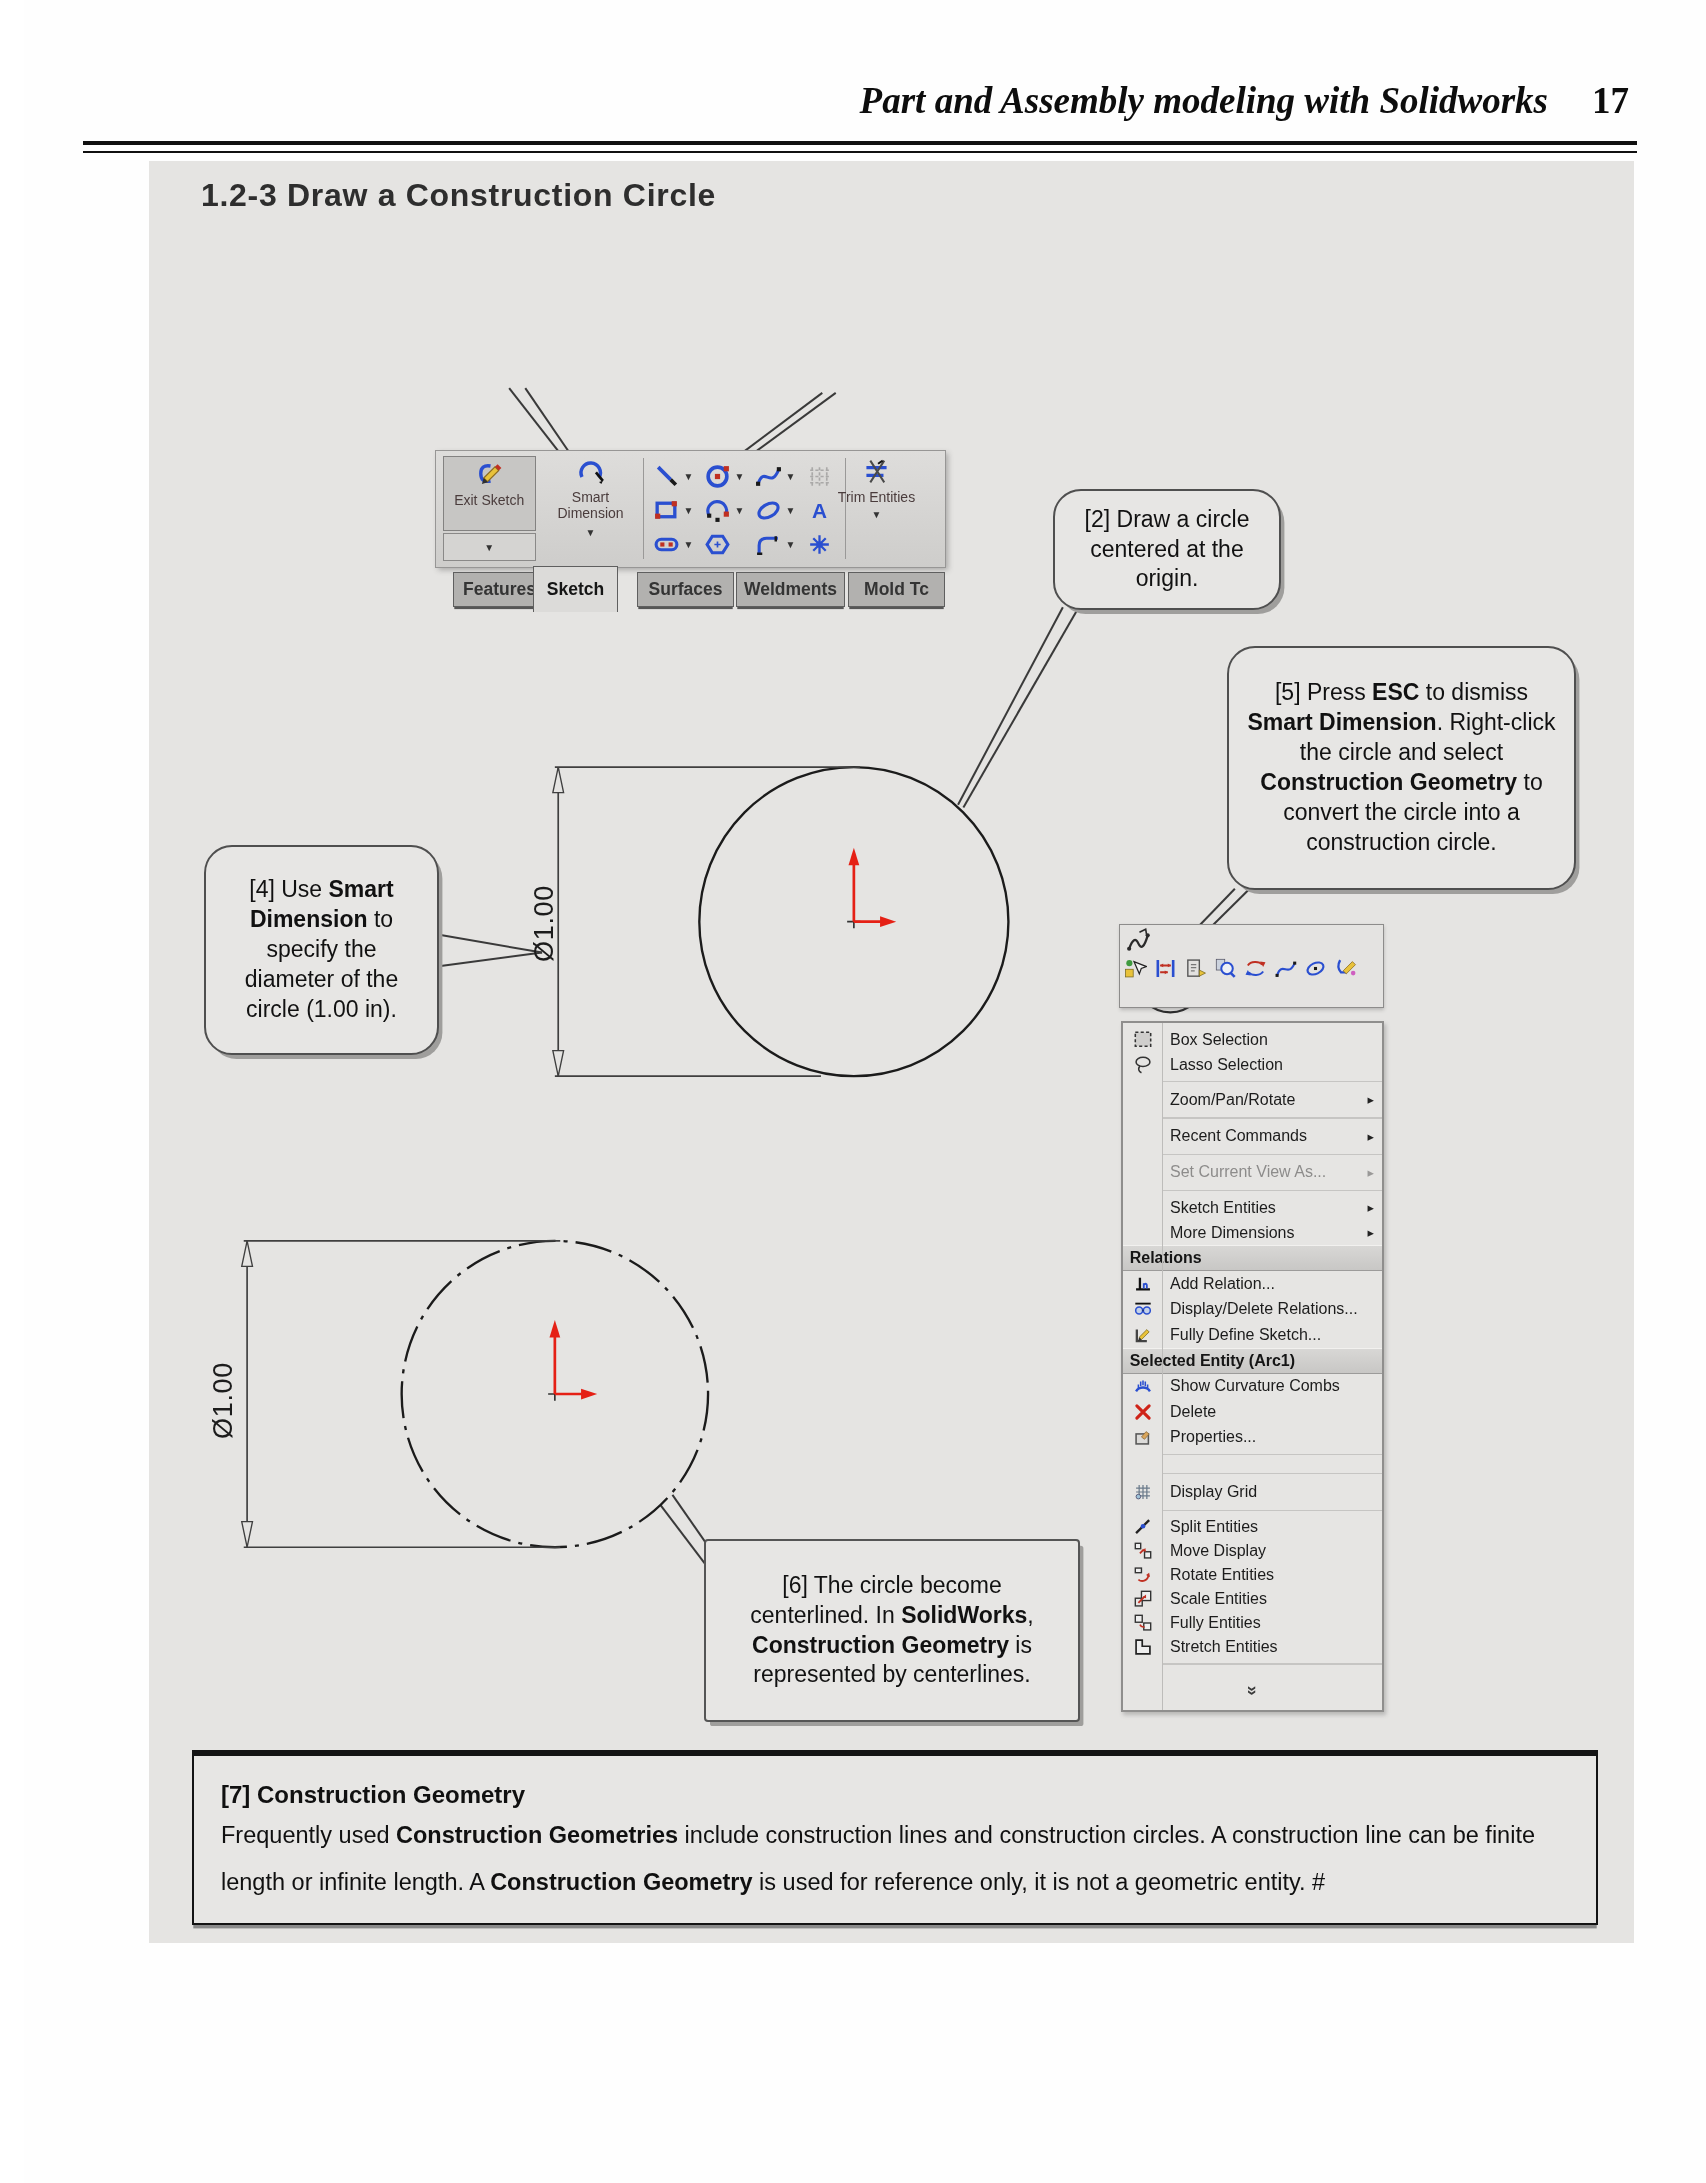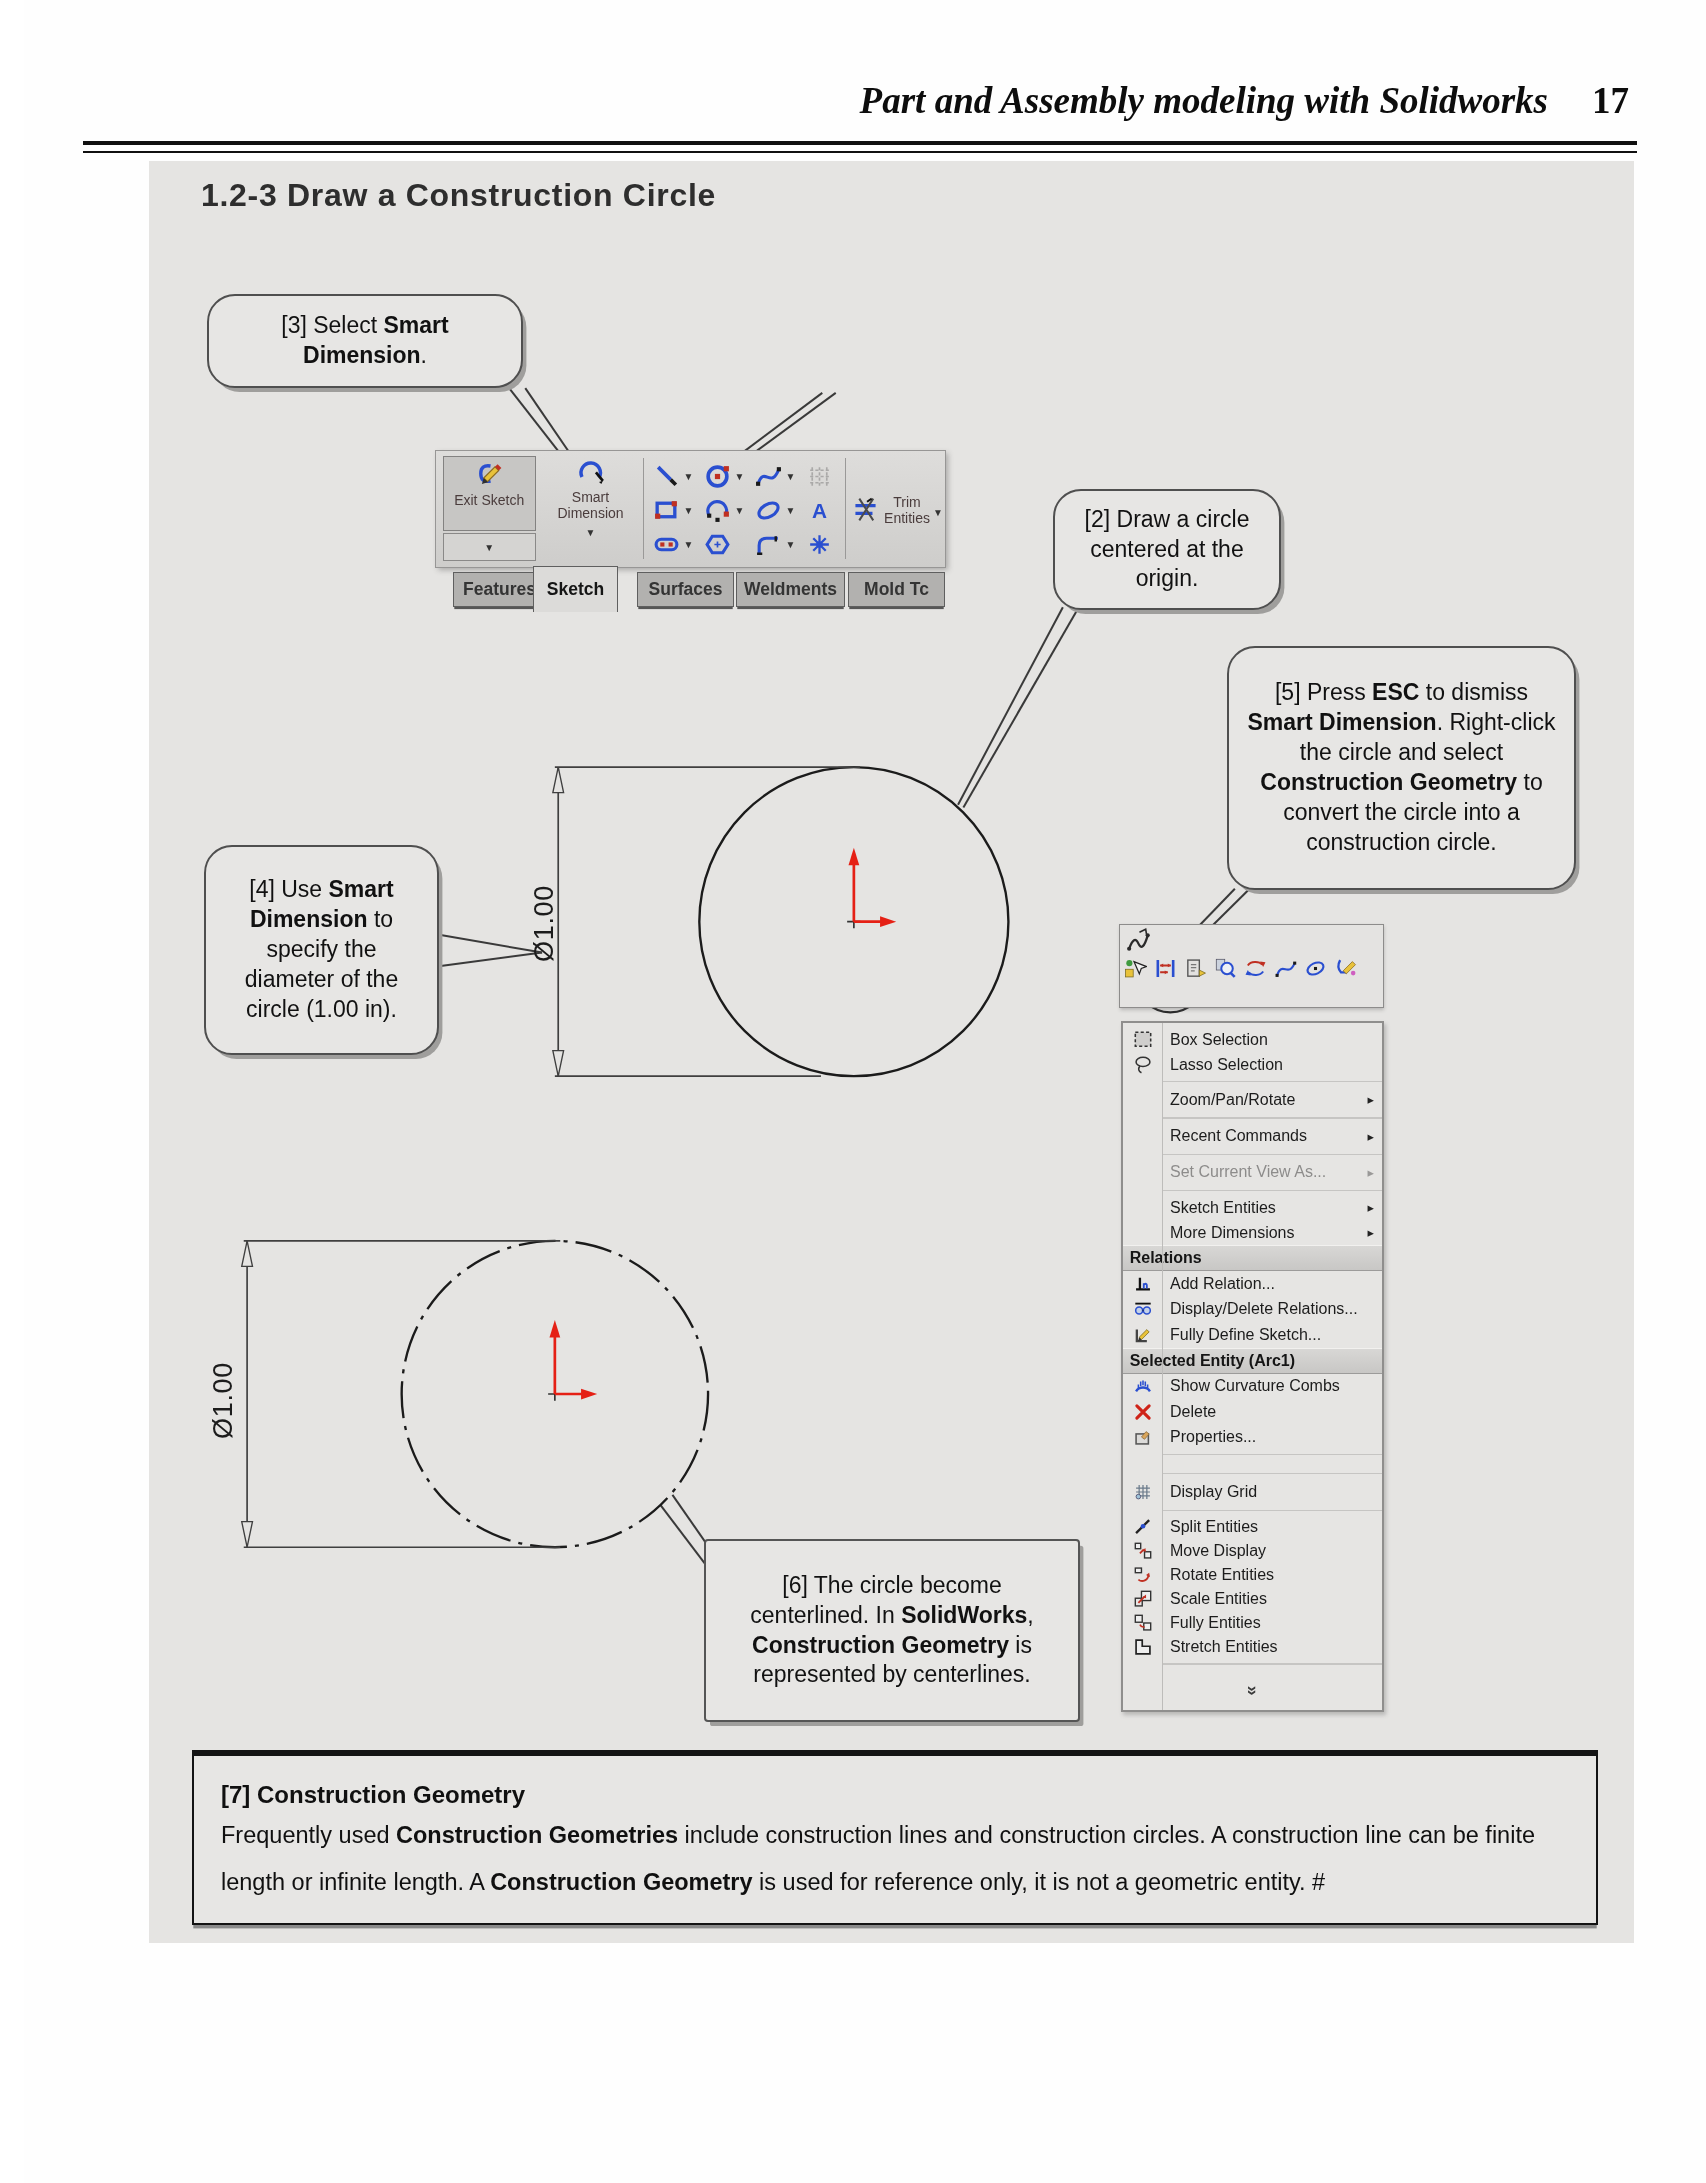--- a/index.html
+++ b/index.html
@@ -37,21 +37,21 @@
   #btn-exit{position:absolute;left:6.7px;top:5.4px;width:93px;height:75px;background:#c7c6c4;
             border:1.3px solid #838281;box-sizing:border-box;display:flex;flex-direction:column;align-items:center;justify-content:flex-start;padding-top:2.7px;}
   #btn-exit-dd{position:absolute;left:6.7px;top:82px;width:93px;height:28px;background:#d5d4d2;border:1.3px solid #8a8988;
                box-sizing:border-box;display:flex;align-items:center;justify-content:center;}
   .dd{font-size:10px;color:#333;}
   #zone-smartdim{position:absolute;left:105px;top:5.4px;width:99px;height:108px;display:flex;flex-direction:column;align-items:center;}
   #zone-smartdim .dd{margin-top:5.4px;}
   .vsep{position:absolute;top:6.7px;height:101px;width:1.3px;background:#9a9998;}
   .grid-ic{position:absolute;width:30px;height:30px;display:flex;align-items:center;justify-content:center;}
   .grid-dd{position:absolute;width:10.8px;height:30px;display:flex;align-items:center;justify-content:center;}
-  #zone-trim{position:absolute;left:414px;top:5.4px;width:93px;height:108px;display:flex;flex-direction:row;align-items:center;}
+  #zone-trim{position:absolute;left:394px;top:5.4px;width:93px;height:108px;display:flex;flex-direction:column;align-items:center;}
   #zone-trim .dd{margin-top:4px;}
   
   .tab{position:absolute;box-sizing:border-box;border:1.3px solid #5f5f5f;background:#b2b1af;
        display:flex;align-items:center;justify-content:center;font-size:17.5px;font-weight:bold;color:#343434;
        box-shadow:0 3.4px 0 -1.3px #565656;}
   .tab.active{background:#dcdbd9;border-bottom:none;box-shadow:none;color:#151515;}
   
   #ctxtb{position:absolute;left:970px;top:763px;width:265px;height:84px;z-index:2;background:#e4e3e1;
          border:1.3px solid #8d8c8b;box-sizing:border-box;box-shadow:1.3px 2px 3.4px rgba(80,80,80,.3);}
   #ctxtb .row{position:absolute;left:3.4px;top:31px;display:flex;gap:6px;}
@@ -141,23 +141,20 @@
       </g>
       <polygon points="146,1607 138,1645 154,1645" fill="#e5e4e2" stroke="#3f3f3f" stroke-width="2"></polygon>
       <polygon points="146,2063 138,2025 154,2025" fill="#e5e4e2" stroke="#3f3f3f" stroke-width="2"></polygon>
 
       <circle cx="1520" cy="1217" r="50" stroke="#2b2b2b" stroke-width="3.5" fill="none"></circle>
     </svg>
 
     <div class="dimlabel" style="left:341px;top:747px;">Ø1.00</div>
     <div class="dimlabel" style="left:20px;top:1224px;">Ø1.00</div>
 
-    <div class="callout" style="left:58px;top:133px;width:316px;height:94px;">
-      <div><span>[3] Select </span><b>Smart Dimension</b><span>.</span></div>
-    </div>
     <div class="callout" style="left:904px;top:328px;width:228px;height:121px;">
       <div><span>[2] Draw a circle centered at the origin.</span></div>
     </div>
     <div class="callout" style="left:1078px;top:485px;width:349px;height:244px;">
       <div><span>[5] Press </span><b>ESC</b><span> to dismiss </span><b>Smart Dimension</b><span>. Right-click the circle and select </span><b>Construction Geometry</b><span> to convert the circle into a construction circle.</span></div>
     </div>
     <div class="callout" style="left:55px;top:684px;width:235px;height:210px;">
       <div><span>[4] Use </span><b>Smart Dimension</b><span> to specify the diameter of the circle (1.00 in).</span></div>
     </div>
     <div class="callout" id="co6" style="left:555px;top:1378px;width:376px;height:183px;">

